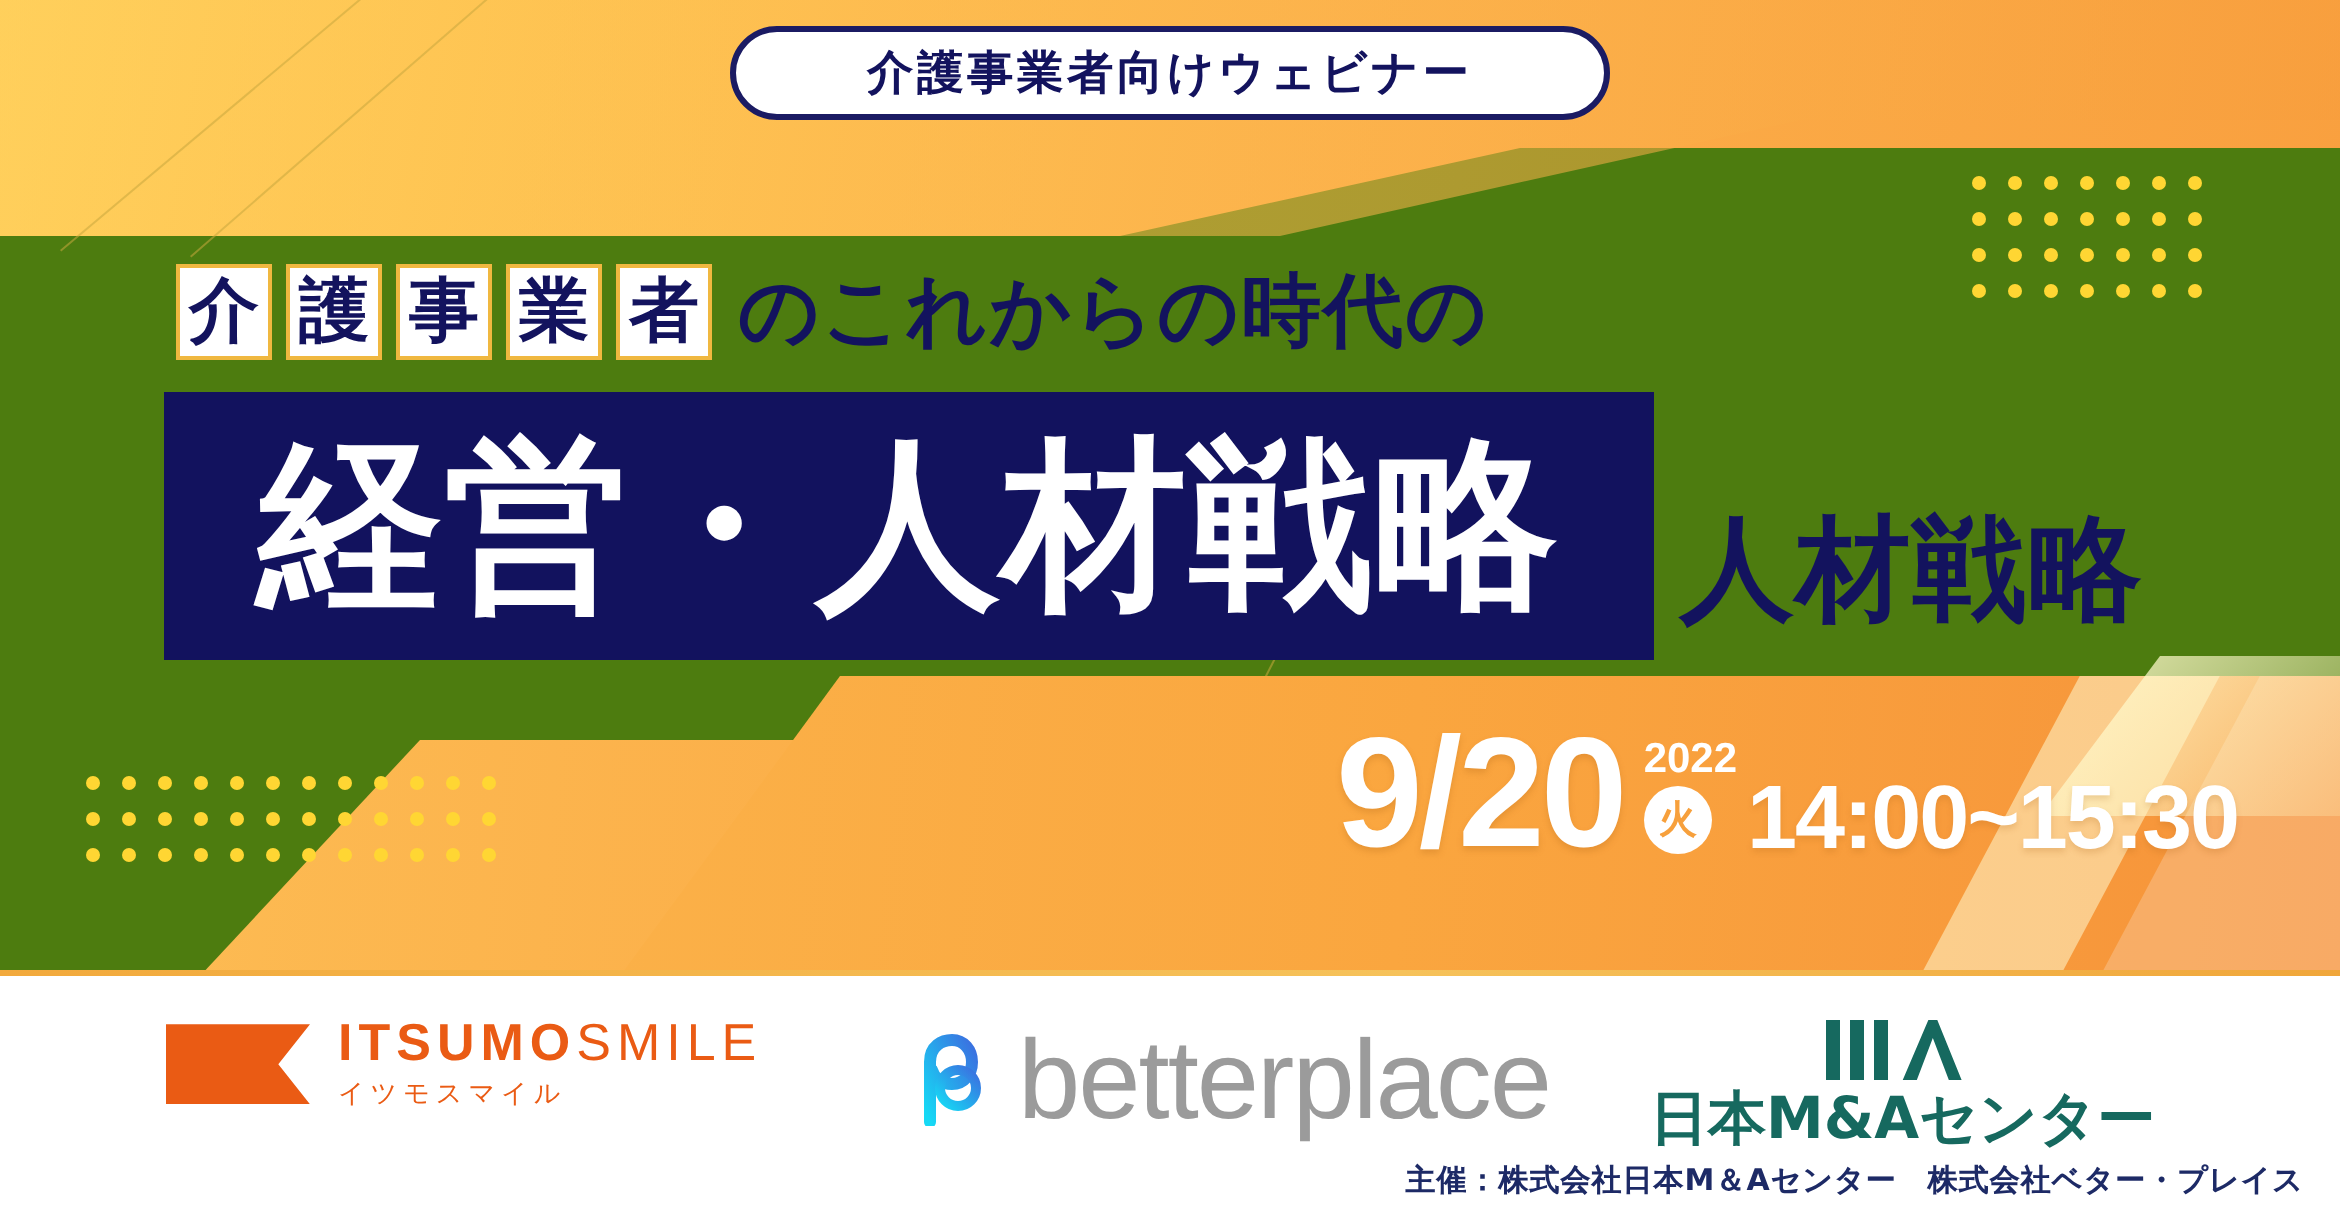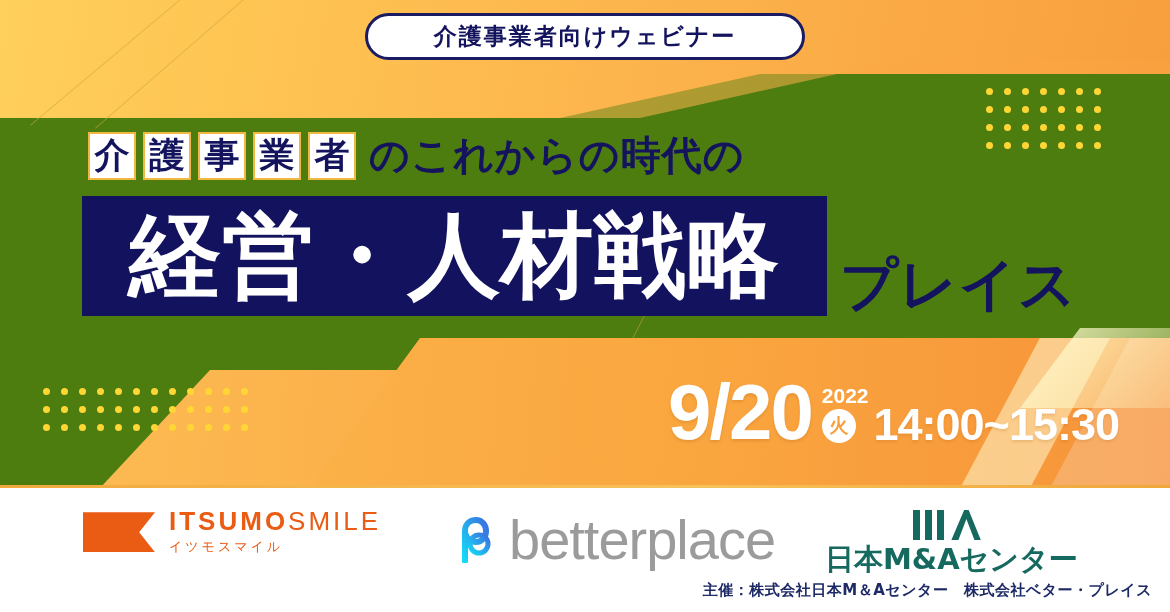--- a/index.html
+++ b/index.html
@@ -84,37 +84,37 @@
     box-sizing:border-box;
   }
   .line1-tail{
     margin-left:6px;font-size:40px;font-weight:bold;color:#13135e;
     letter-spacing:1px;
     font-family:"DejaVu Sans","Liberation Sans",sans-serif;
   }
 
   
   .navyblock{
-    position:absolute;left:82px;top:196px;width:745px;height:120px;
+    position:absolute;left:82px;top:196px;width:745px;height:134px;
     background:#12125e;display:flex;align-items:center;justify-content:center;
   }
   .navyblock span{
     font-size:92px;font-weight:bold;color:#ffffff;letter-spacing:1px;
     font-family:"DejaVu Sans","Liberation Sans",sans-serif;
     line-height:1;
   }
   .tail2{
     position:absolute;left:840px;top:247px;
     font-size:57px;font-weight:bold;color:#13135e;letter-spacing:1px;
     font-family:"DejaVu Sans","Liberation Sans",sans-serif;
   }
 
   
   .daterow{
-    position:absolute;left:668px;top:378px;display:flex;align-items:flex-end;
+    position:absolute;left:668px;top:362px;display:flex;align-items:flex-end;
     color:#ffffff;
   }
   .bigdate{
     font-size:78px;font-weight:bold;line-height:.88;letter-spacing:-2px;
     text-shadow:0 2px 3px rgba(170,95,20,.25);
     font-family:"Liberation Sans",sans-serif;
   }
   .datemid{display:flex;flex-direction:column;align-items:flex-start;margin-left:10px;margin-bottom:4px;text-align:center;}
   .yearlbl{font-size:21px;font-weight:bold;line-height:1;margin-bottom:3px;letter-spacing:0px;}
   .dowwrap{display:flex;align-items:center;}
@@ -273,21 +273,21 @@
     <div class="boxchar">護</div>
     <div class="boxchar">事</div>
     <div class="boxchar">業</div>
     <div class="boxchar">者</div>
     <div class="line1-tail">のこれからの時代の</div>
   </div>
 
   <div class="navyblock">
     <span>経営・人材戦略</span>
   </div>
-  <div class="tail2">プレイス</div>
+  <div class="tail2">人材戦略</div>
 
   <div class="daterow">
     <div class="bigdate">9/20</div>
     <div class="datemid">
       <div class="yearlbl">2022</div>
       <div class="dowwrap">
         <div class="dowcircle">火</div>
       </div>
     </div>
     <div class="timetxt">14:00~15:30</div>

